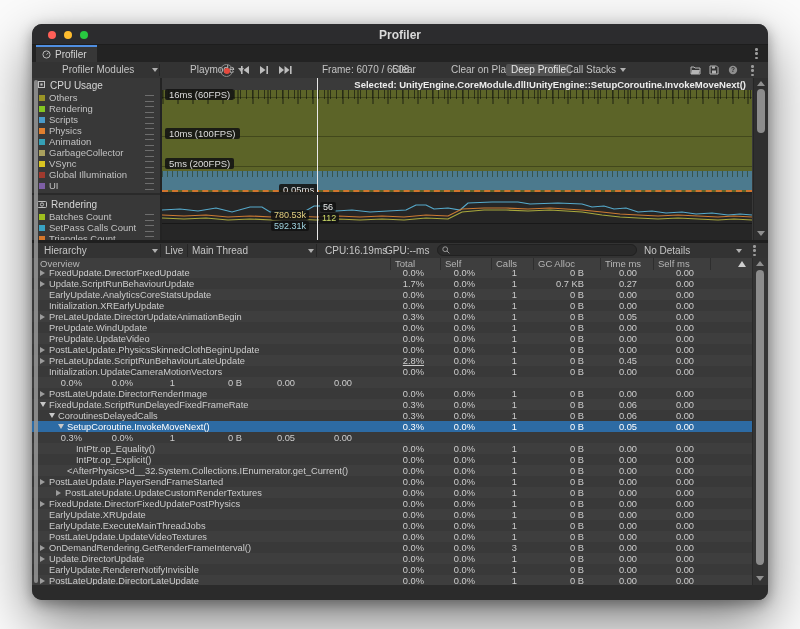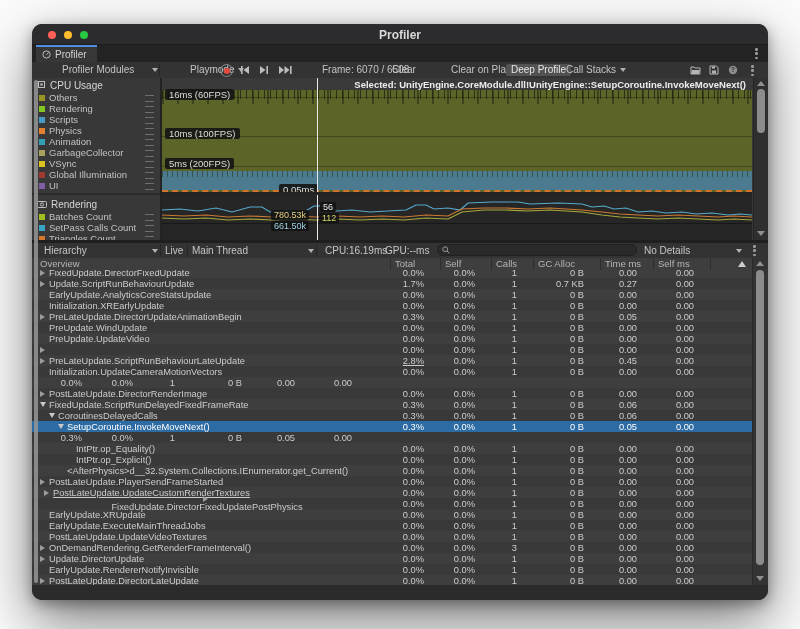--- a/index.html
+++ b/index.html
@@ -294,21 +294,21 @@
         <div class="abs renderchart">
           <div class="abs" style="left:0;top:28px;width:590px;height:1px;background:rgba(0,0,0,.35)"></div>
           <svg class="abs" style="left:0;top:0" width="590" height="45" viewBox="0 0 590 45">
             <polyline fill="none" stroke="#56aacc" stroke-width="1.2" points="0,15 18,14 36,16 54,13 70,17 88,12 100,12 108,17 126,16 140,18 152,11 166,11 174,16 190,15 208,17 226,16 244,15 254,10 264,10 272,14 286,13 298,15 306,8 330,7 356,7 368,9 396,8 420,9 430,12 442,11 452,14 464,13 476,17 490,16 504,18 520,17 534,19 550,18 566,20 578,19 590,20"></polyline>
             <polyline fill="none" stroke="#a8a83c" stroke-width="1.2" points="0,23 22,24 44,23 66,25 88,24 110,25 132,24 154,25 176,24 198,25 220,24 242,25 264,23 286,24 300,17 322,15 344,15 366,16 388,15 404,16 420,17 440,20 458,22 476,23 496,24 516,23 536,24 556,25 572,24 590,25"></polyline>
             <polyline fill="none" stroke="#cc7a33" stroke-width="1.2" points="0,20 22,21 44,20 66,22 88,21 110,22 132,21 154,22 176,21 198,22 220,21 242,22 264,20 286,21 300,14 322,13 344,13 366,14 388,13 404,14 420,15 440,17 458,19 476,20 496,21 516,20 536,21 556,22 572,21 590,22"></polyline>
           </svg>
           <div class="rlabel" style="left:158px;top:7px;color:#e8e8e8">56</div>
           <div class="rlabel" style="left:157px;top:18px;color:#cddc6a">112</div>
           <div class="rlabel" style="left:109px;top:15px;color:#e0d080">780.53k</div>
-          <div class="rlabel" style="left:109px;top:26px;color:#9fd3e0">661.50k</div>
+          <div class="rlabel" style="left:109px;top:26px;color:#9fd3e0">592.31k</div>
           <div class="abs cursorline" style="left:155px;height:45px"></div>
         </div>
       </div>
 
       <div class="abs vscroll" style="left:721px;top:0;height:162px">
         <div class="abs arr up" style="top:3px"></div>
         <div class="abs thumb" style="top:11px;height:44px"></div>
         <div class="abs arr down" style="top:153px"></div>
       </div>
     </div>
@@ -441,20 +441,21 @@
             <div class="num" style="flex: 0 0 51px;">0.0%</div>
             <div class="num" style="flex: 0 0 42px;">1</div>
             <div class="num" style="flex: 0 0 67px;">0 B</div>
             <div class="num" style="flex: 0 0 53px;">0.00</div>
             <div class="num" style="flex: 0 0 57px;">0.00</div>
             <div style="flex: 0 0 58px;"></div>
           </div>
           <div class="trow">
             <div class="cell-name" style="padding-left: 8px;">
               <span class="tri r"></span>
+              <span>PostLateUpdate.PhysicsSkinnedClothBeginUpdate</span>
             </div>
             <div class="num" style="flex: 0 0 50px;">0.0%</div>
             <div class="num" style="flex: 0 0 51px;">0.0%</div>
             <div class="num" style="flex: 0 0 42px;">1</div>
             <div class="num" style="flex: 0 0 67px;">0 B</div>
             <div class="num" style="flex: 0 0 53px;">0.00</div>
             <div class="num" style="flex: 0 0 57px;">0.00</div>
             <div style="flex: 0 0 58px;"></div>
           </div>
           <div class="trow">
@@ -595,34 +596,34 @@
             </div>
             <div class="num" style="flex: 0 0 50px;">0.0%</div>
             <div class="num" style="flex: 0 0 51px;">0.0%</div>
             <div class="num" style="flex: 0 0 42px;">1</div>
             <div class="num" style="flex: 0 0 67px;">0 B</div>
             <div class="num" style="flex: 0 0 53px;">0.00</div>
             <div class="num" style="flex: 0 0 57px;">0.00</div>
             <div style="flex: 0 0 58px;"></div>
           </div>
           <div class="trow">
-            <div class="cell-name" style="padding-left: 12px; text-decoration: underline;">
+            <div class="cell-name" style="padding-left: 24px;">
               <span class="tri r"></span>
               <span>PostLateUpdate.UpdateCustomRenderTextures</span>
             </div>
             <div class="num" style="flex: 0 0 50px;">0.0%</div>
             <div class="num" style="flex: 0 0 51px;">0.0%</div>
             <div class="num" style="flex: 0 0 42px;">1</div>
             <div class="num" style="flex: 0 0 67px;">0 B</div>
             <div class="num" style="flex: 0 0 53px;">0.00</div>
             <div class="num" style="flex: 0 0 57px;">0.00</div>
             <div style="flex: 0 0 58px;"></div>
           </div>
           <div class="trow">
-            <div class="cell-name" style="padding-left: 8px; flex-direction: column;">
+            <div class="cell-name" style="padding-left: 8px;">
               <span class="tri r"></span>
               <span>FixedUpdate.DirectorFixedUpdatePostPhysics</span>
             </div>
             <div class="num" style="flex: 0 0 50px;">0.0%</div>
             <div class="num" style="flex: 0 0 51px;">0.0%</div>
             <div class="num" style="flex: 0 0 42px;">1</div>
             <div class="num" style="flex: 0 0 67px;">0 B</div>
             <div class="num" style="flex: 0 0 53px;">0.00</div>
             <div class="num" style="flex: 0 0 57px;">0.00</div>
             <div style="flex: 0 0 58px;"></div>

